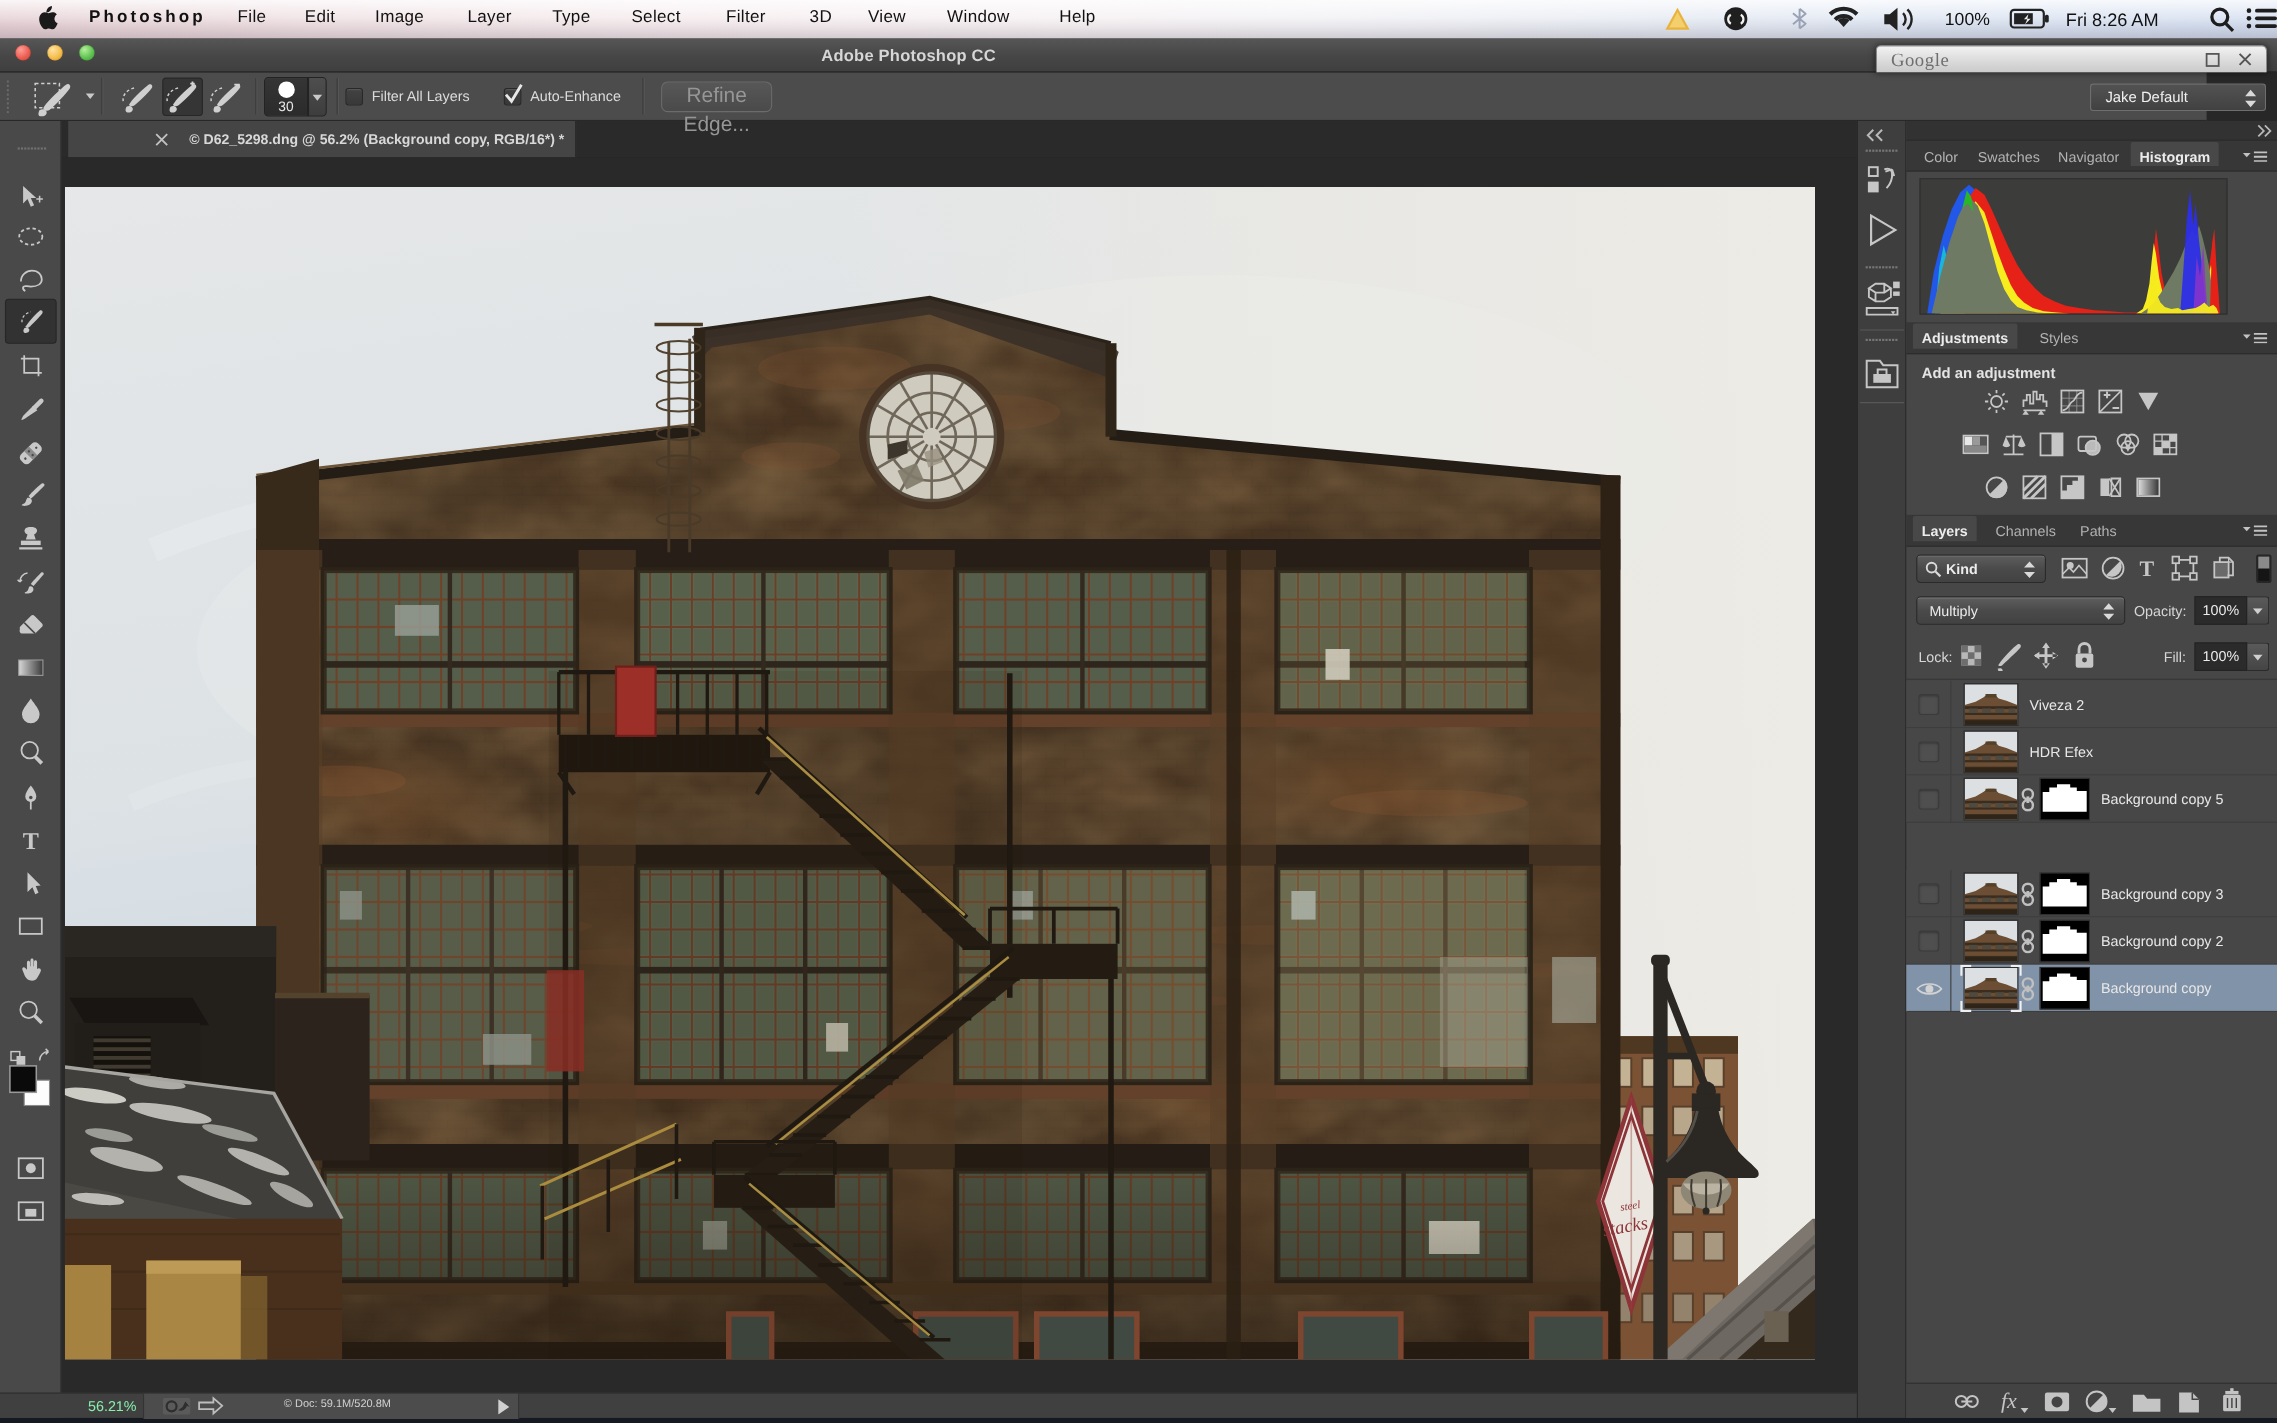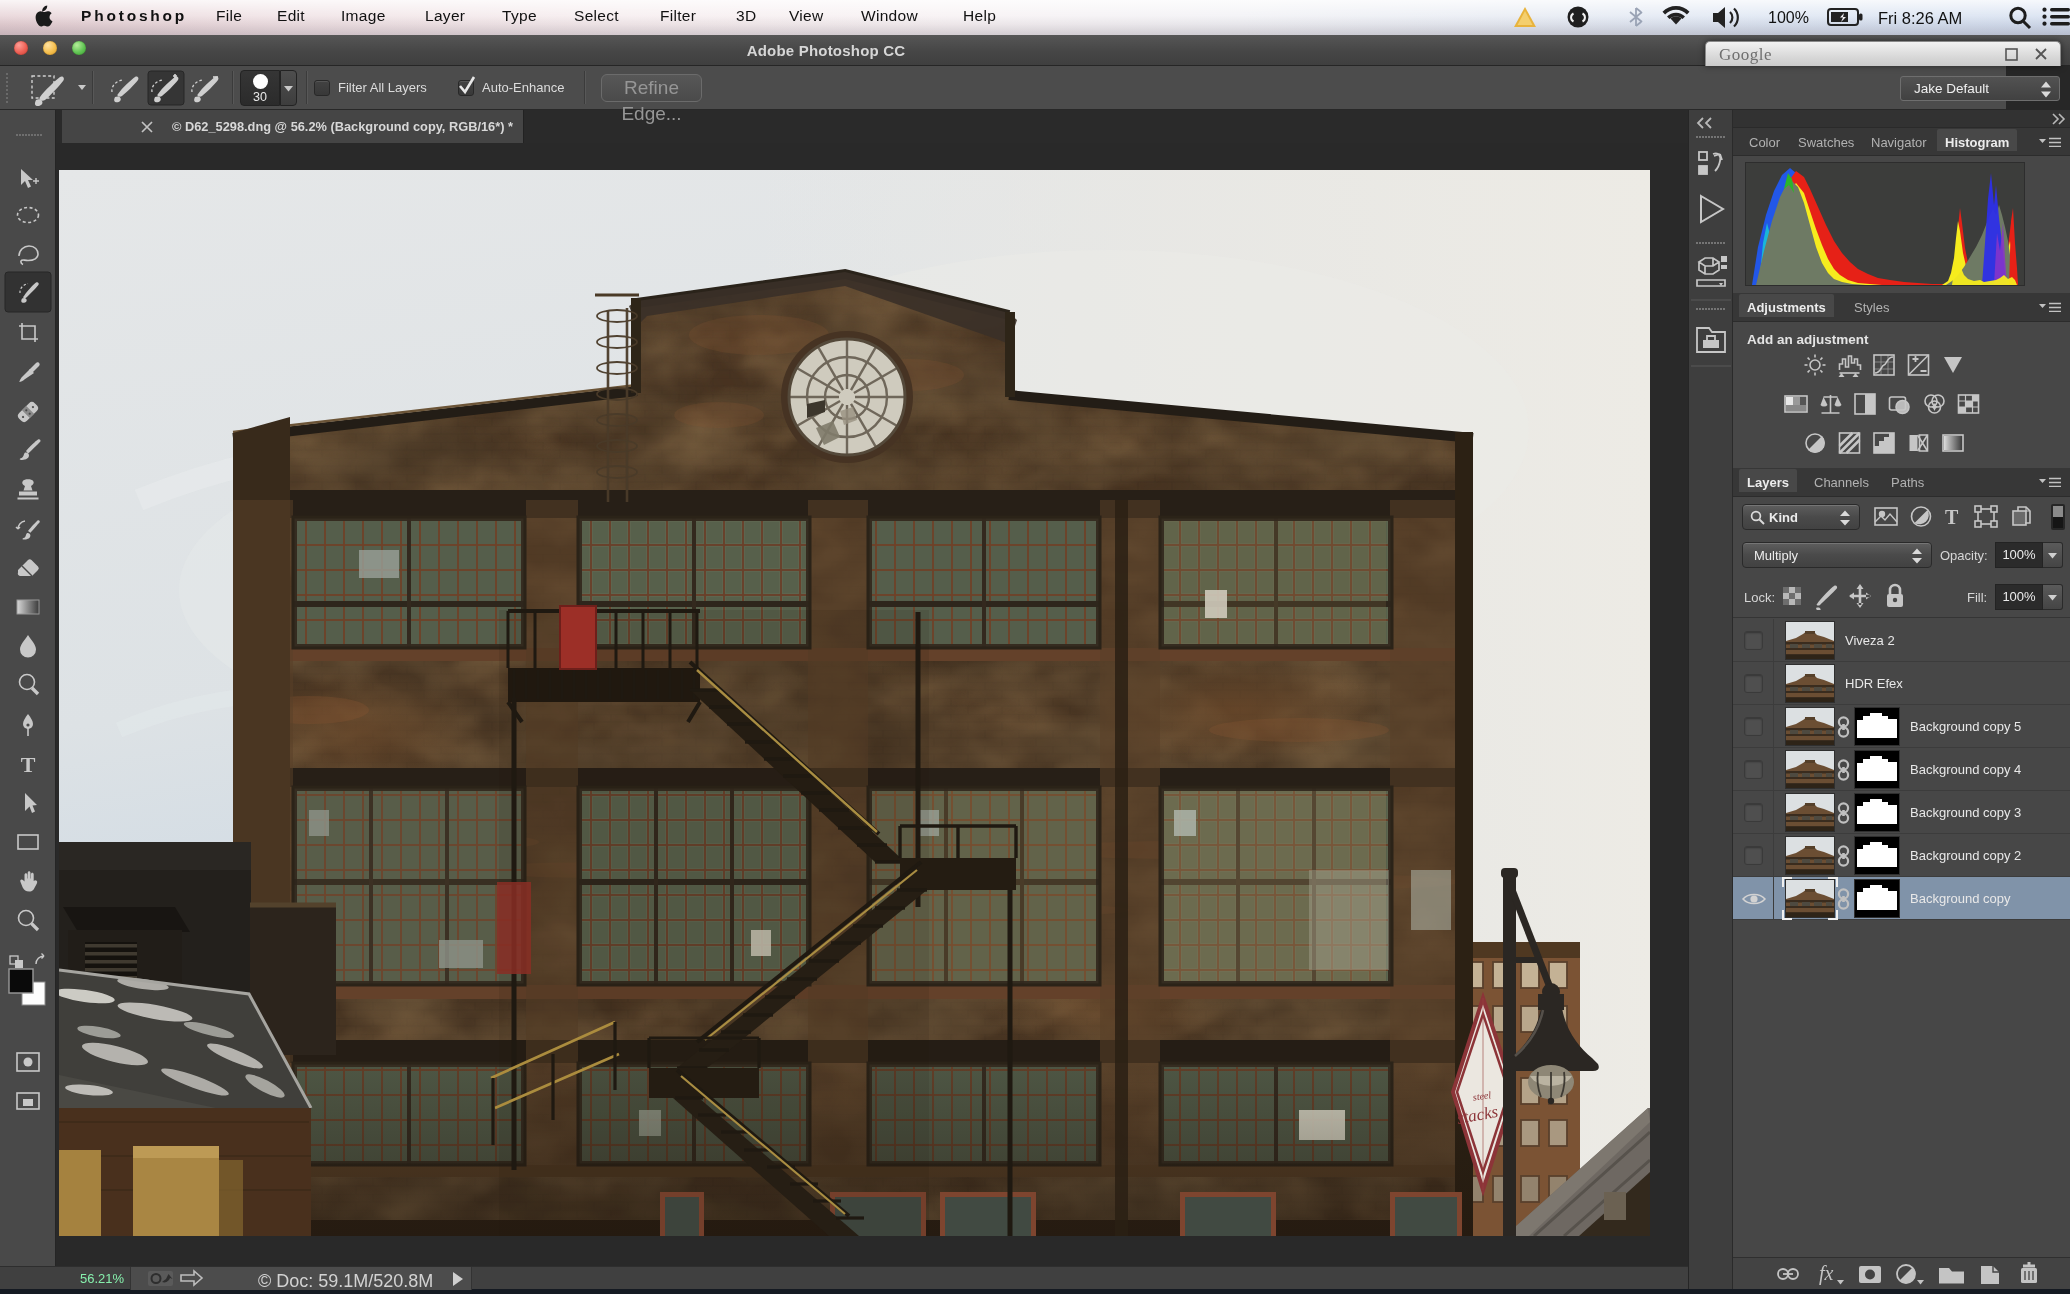--- a/index.html
+++ b/index.html
@@ -729,21 +729,21 @@
     </div>
     <div id="statusbar" class="abs">
 <div id="docseg"></div>
 <span style="position:absolute;left:80px;top:4px;font-size:13px;color:#86efac">56.21%</span>
 <svg width="60" height="19" style="position:absolute;left:148px;top:2px">
 <rect x="0" y="2" width="25" height="15" rx="2" fill="#5a5a5a"></rect>
         <circle cx="8" cy="9.5" r="4.5" fill="none" stroke="#2e2e2e" stroke-width="2"></circle>
         <path d="M14 13 a6 6 0 0 0 8-4 l2.5 1 -4 -5 -2.5 5" fill="#2e2e2e"></path>
 <path d="M36 6 h10 v-4 l8 7 -8 7 v-4 h-13 v-6z" fill="none" stroke="#bdbdbd" stroke-width="1.6"></path>
 </svg>
-<span style="position:absolute;left:258px;top:4px;font-size:18px;color:#d2d2d2">© Doc: 59.1M/520.8M</span>
+<span style="position:absolute;left:258px;top:4px;font-size:10px;color:#d2d2d2">© Doc: 59.1M/520.8M</span>
 <svg width="12" height="14" style="position:absolute;left:452px;top:5px">
         <path d="M1 0 L11 7 L1 14 Z" fill="#cfcfcf"></path>
       </svg>
 </div>
     <div id="bottomstrip" class="abs"></div>
     <div id="iconcol" class="abs">
       <svg width="44" height="400" viewBox="0 0 44 400">
         <path d="M14 8 l-5 5 5 5 M22 8 l-5 5 5 5" stroke="#b8b8b8" stroke-width="1.8" fill="none"></path>
         <g fill="#757575">
           <rect x="7" y="26" width="2" height="2"></rect>
@@ -1065,36 +1065,20 @@
         </svg>
         <svg width="13" height="22" style="position:absolute;left:104px;top:11px">
           <circle cx="6.5" cy="6" r="4.6" fill="none" stroke="#c0c0c0" stroke-width="2.2"></circle>
           <circle cx="6.5" cy="16" r="4.6" fill="none" stroke="#c0c0c0" stroke-width="2.2"></circle>
           <rect x="5.2" y="8" width="2.6" height="6" fill="#c0c0c0"></rect>
         </svg>
         <svg class="maskbox" width="44" height="37">
           <use href="#lmask"></use>
         </svg>
         <div class="lname" style="left:177px">Background copy 5</div>
-      </div>
-      <div class="lrow" style="top:638px;">
-        <div class="eyewell"></div>
-        <div style="position:absolute;left:40px;top:0;width:1px;height:43px;background:#3c3c3c"></div>
-        <svg class="thumbbox" width="48" height="37">
-          <use href="#lthumb"></use>
-        </svg>
-        <svg width="13" height="22" style="position:absolute;left:104px;top:11px">
-          <circle cx="6.5" cy="6" r="4.6" fill="none" stroke="#c0c0c0" stroke-width="2.2"></circle>
-          <circle cx="6.5" cy="16" r="4.6" fill="none" stroke="#c0c0c0" stroke-width="2.2"></circle>
-          <rect x="5.2" y="8" width="2.6" height="6" fill="#c0c0c0"></rect>
-        </svg>
-        <svg class="maskbox" width="44" height="37">
-          <use href="#lmask"></use>
-        </svg>
-        <div class="lname" style="left:177px">Background copy 4</div>
       </div>
       <div class="lrow" style="top:681px;">
         <div class="eyewell"></div>
         <div style="position:absolute;left:40px;top:0;width:1px;height:43px;background:#3c3c3c"></div>
         <svg class="thumbbox" width="48" height="37">
           <use href="#lthumb"></use>
         </svg>
         <svg width="13" height="22" style="position:absolute;left:104px;top:11px">
           <circle cx="6.5" cy="6" r="4.6" fill="none" stroke="#c0c0c0" stroke-width="2.2"></circle>
           <circle cx="6.5" cy="16" r="4.6" fill="none" stroke="#c0c0c0" stroke-width="2.2"></circle>

